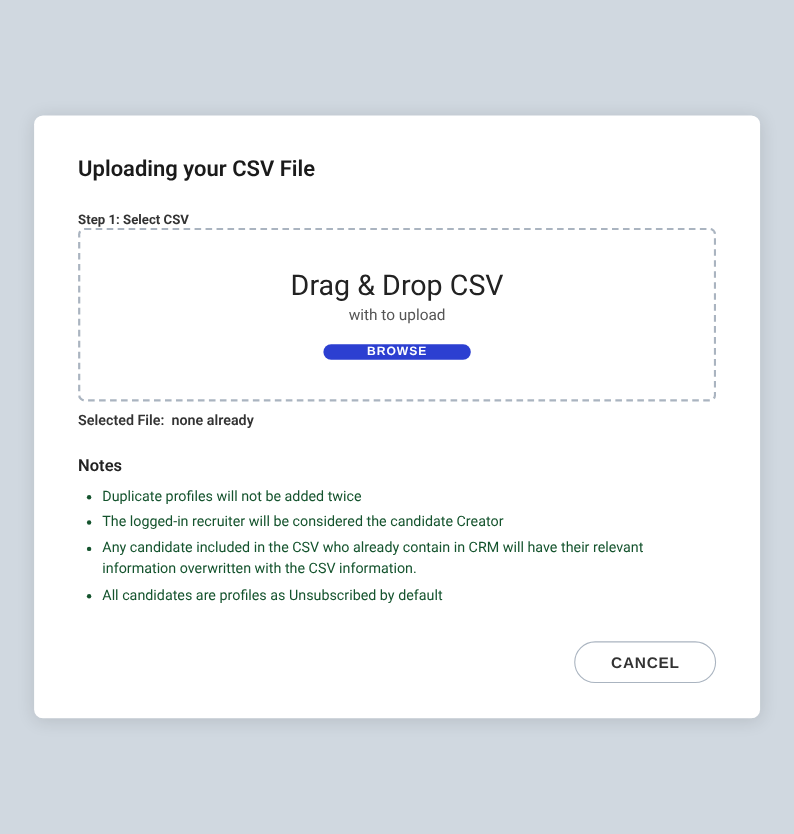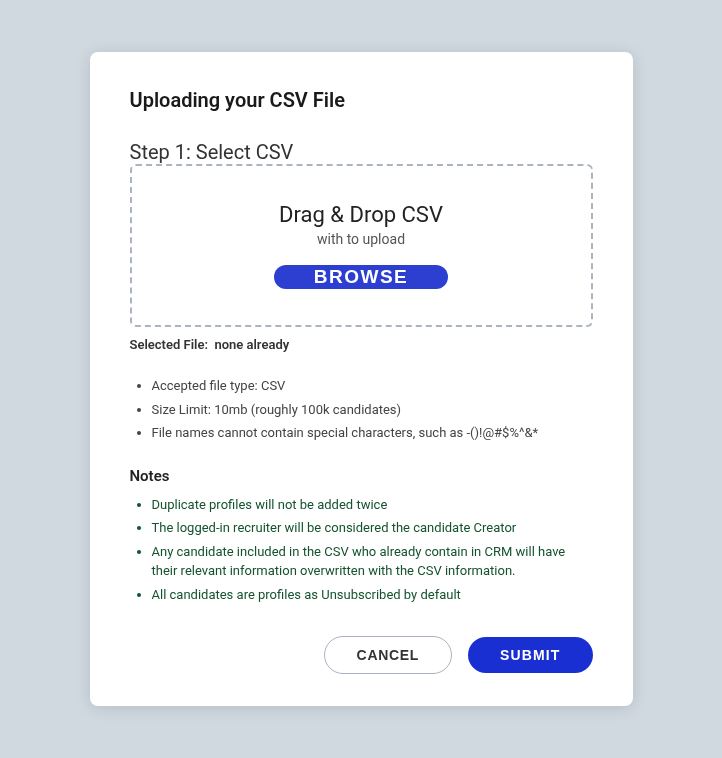--- a/index.html
+++ b/index.html
@@ -14,70 +14,70 @@
       background-color: #d0d8e0;
       display: flex;
       align-items: center;
       justify-content: center;
       font-family: -apple-system, BlinkMacSystemFont, 'Segoe UI', Roboto, Arial, sans-serif;
     }
 
     .modal-container {
       background: #ffffff;
       border-radius: 8px;
-      width: 543px;
+      width: 660px;
       padding: 36px 40px 32px 40px;
       box-shadow: 0 2px 16px rgba(0,0,0,0.12);
     }
 
     .modal-title {
       font-size: 20px;
       font-weight: 600;
       color: #1a1a1a;
       margin-bottom: 28px;
     }
 
     .step-label {
-      font-size: 20px;
-      font-weight: 400;
+      font-size: 12px;
+      font-weight: 700;
       color: #333;
     }
 
     .dropzone {
       border: 2px dashed #aab4c0;
       border-radius: 6px;
       padding: 36px 20px;
       display: flex;
       flex-direction: column;
       align-items: center;
       justify-content: center;
       margin-bottom: 10px;
       background: #fff;
     }
 
     .dropzone-title {
-      font-size: 22px;
+      font-size: 26px;
       font-weight: 400;
       color: #222;
       margin-bottom: 4px;
     }
 
     .dropzone-sub {
       font-size: 14px;
       color: #555;
       margin-bottom: 18px;
     }
 
     .browse-btn {
       background-color: #2c3fd1;
       color: #ffffff;
       border: none;
       border-radius: 24px;
       padding: 1px 40px;
-      font-size: 19px;
+      font-size: 11px;
       font-weight: 700;
       letter-spacing: 0.08em;
       cursor: pointer;
       text-transform: uppercase;
     }
 
     .selected-file {
       font-size: 13px;
       color: #444;
       margin-bottom: 24px;
@@ -170,33 +170,27 @@
     <div class="dropzone-sub">with to upload</div>
     <button class="browse-btn">BROWSE</button>
   </div>
 
   <div class="selected-file">
     <span>Selected File:</span>
     &nbsp;<span>none already</span>
   </div>
 
 
-  <ul class="requirements-list">
-    <li>Accepted file type: CSV</li>
-    <li>Size Limit: 10mb (roughly 100k candidates)</li>
-    <li>File names cannot contain special characters, such as -()!@#$%^&amp;*</li>
-  </ul>
 
   <div class="section-title">Notes</div>
 
   <ul class="notes-list">
     <li>Duplicate profiles will not be added twice</li>
     <li>The logged-in recruiter will be considered the candidate Creator</li>
     <li>Any candidate included in the CSV who already contain in CRM will have their relevant information overwritten with the CSV information.</li>
     <li>All candidates are profiles as Unsubscribed by default</li>
   </ul>
 
   <div class="footer">
     <button class="cancel-btn">CANCEL</button>
-    <button class="submit-btn">SUBMIT</button>
   </div>
 
 </div>
 
 </body></html>

